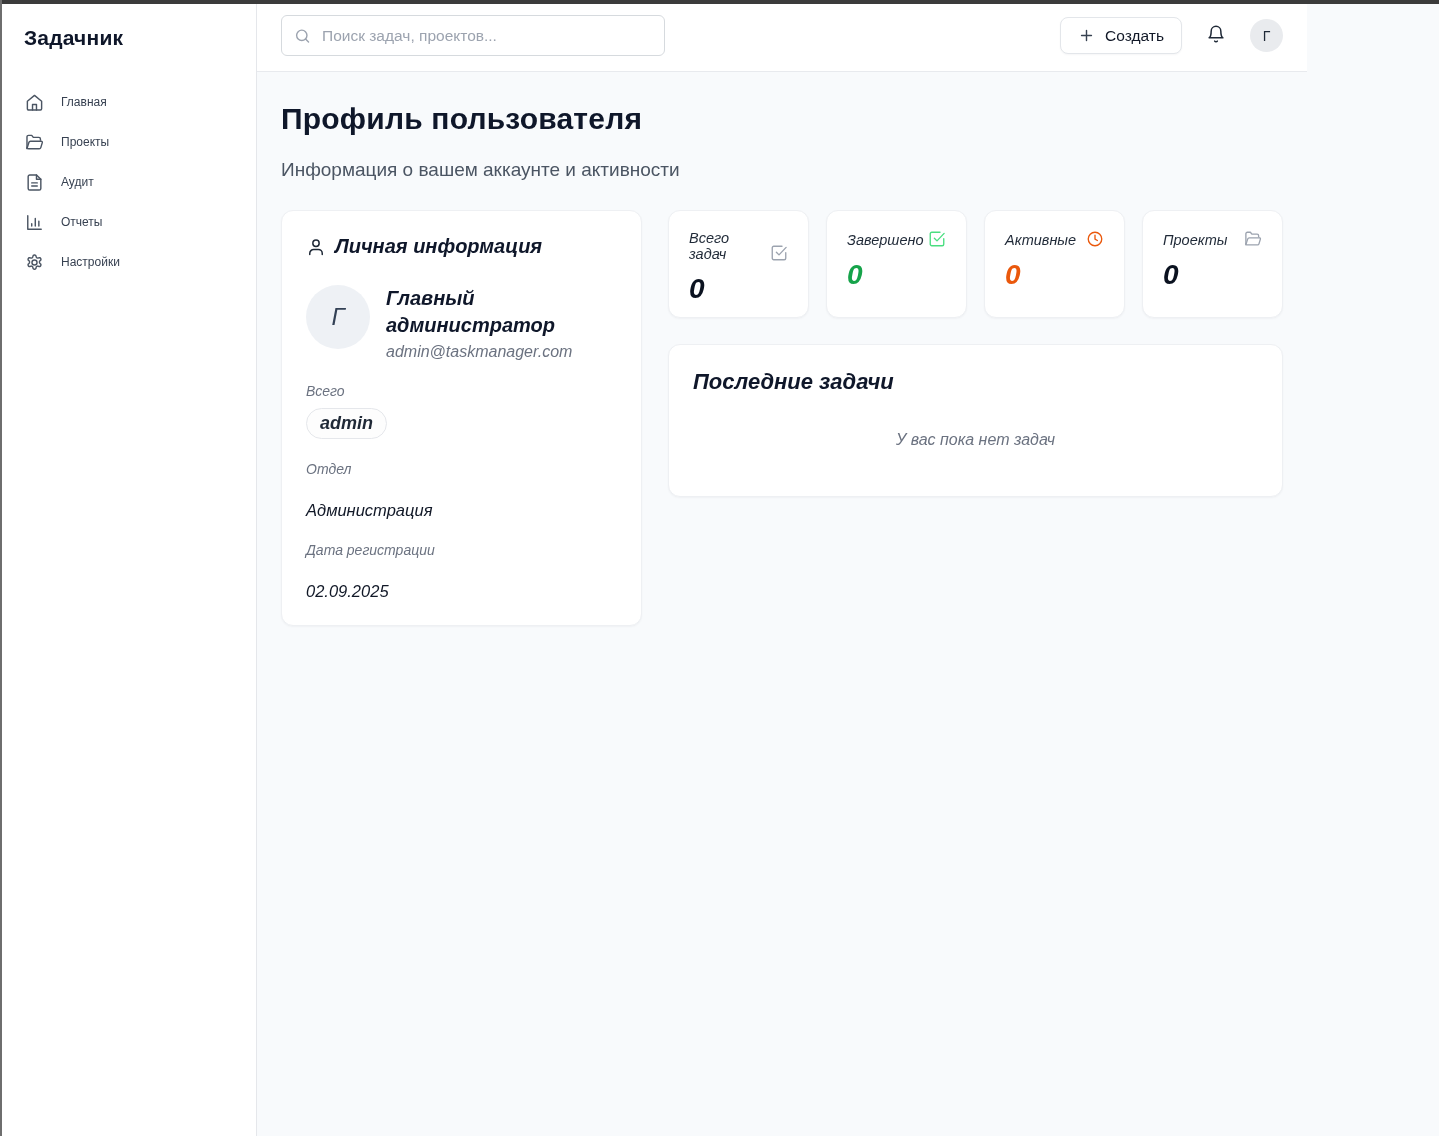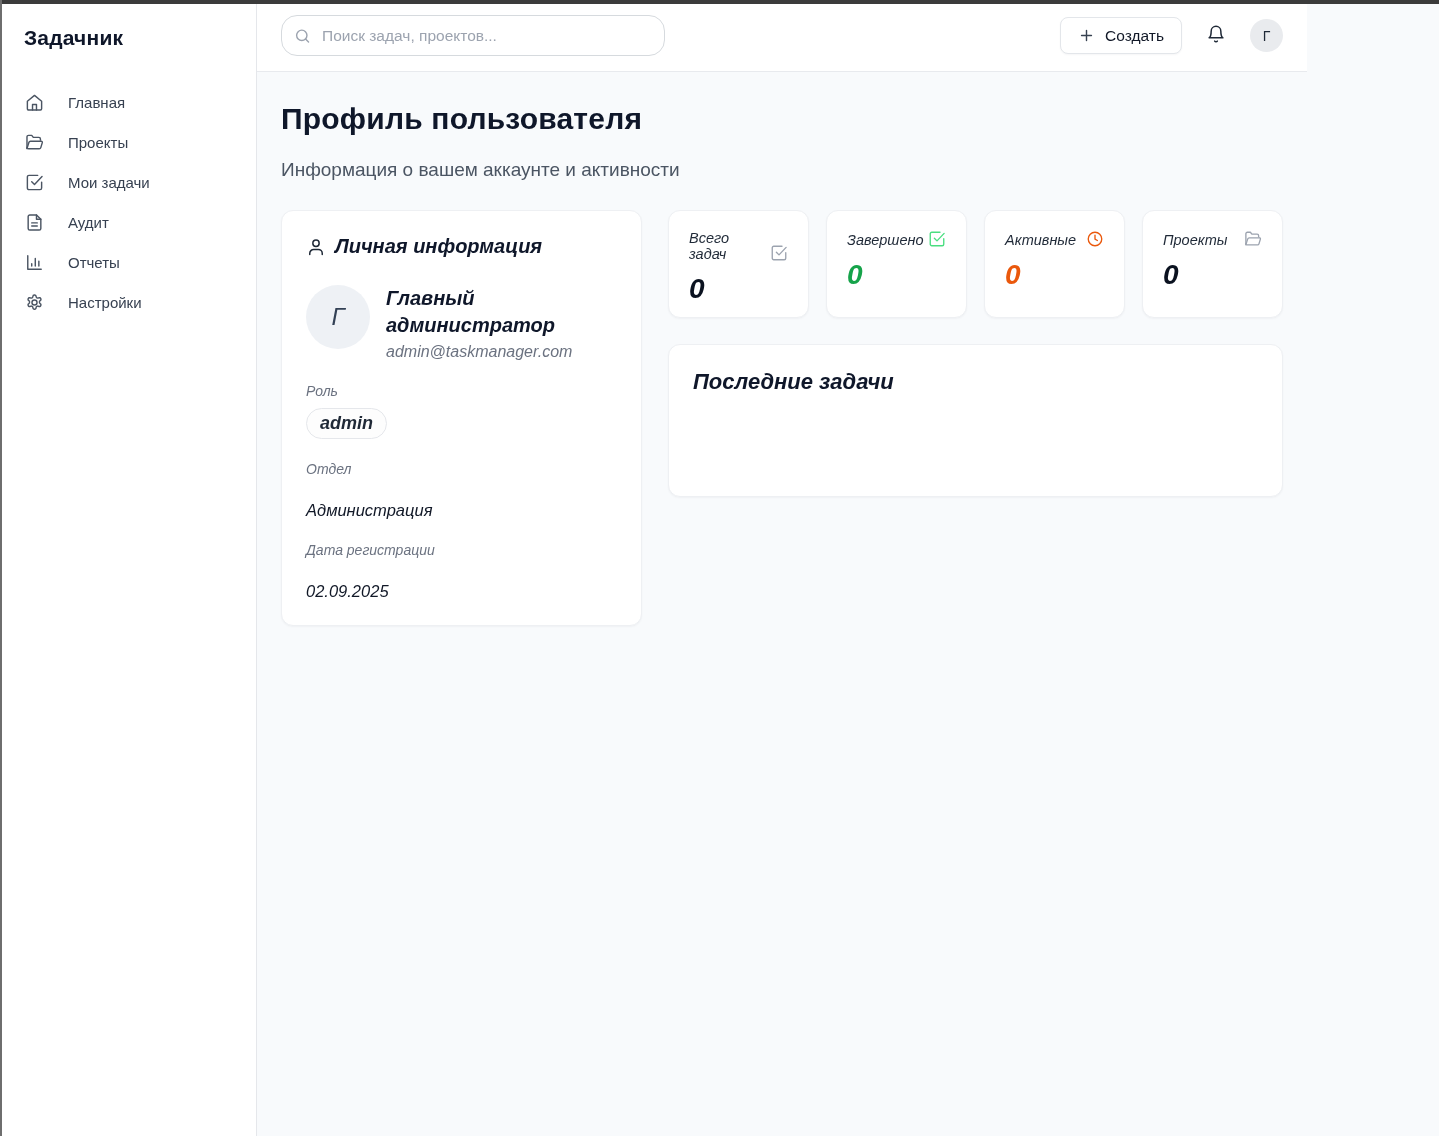--- a/index.html
+++ b/index.html
@@ -14,38 +14,38 @@
   .app { display:flex; width:1307px; height:1136px; }
 
   
   .sidebar {
     width:257px; min-width:257px; background:#ffffff;
     border-right:1px solid #e5e7eb; padding:26px 16px 0 16px;
   }
   .logo { font-size:21px; font-weight:700; color:#0f172a; letter-spacing:.2px; padding:0 8px; margin-bottom:34px; }
   .nav { display:flex; flex-direction:column; gap:4px; }
   .nav-item {
-    display:flex; align-items:center; gap:24px; height:36px;
+    display:flex; align-items:center; gap:17px; height:36px;
     padding:0 8px; border-radius:8px; cursor:pointer; text-decoration:none;
-    color:#374151; font-size:15px;
+    color:#374151; font-size:12px;
   }
   .nav-icon { width:20px; height:20px; display:flex; align-items:center; justify-content:center; color:#4b5563; }
   .nav-icon svg { width:19px; height:19px; }
 
   
   .main { flex:1; display:flex; flex-direction:column; min-width:0; }
   .header {
     height:72px; min-height:72px; background:#ffffff; border-bottom:1px solid #e8eaee;
     display:flex; align-items:center; padding:0 24px;
   }
   .search-wrap { position:relative; width:384px; }
   .search-wrap .search-ic { position:absolute; left:13px; top:50%; transform:translateY(-50%); color:#9ca3af; display:flex; }
   .search-wrap svg { width:17px; height:17px; }
   .search-input {
-    width:100%; height:41px; border:1px solid #d6dade; border-radius:16px;
+    width:100%; height:41px; border:1px solid #d6dade; border-radius:6px;
     padding:0 32px 0 40px; font-size:15.5px; color:#111827; outline:none; background:#fff;
     font-family:"Liberation Sans","DejaVu Sans",sans-serif;
   }
   .search-input::placeholder { color:#9ca3af; }
   .header-right { margin-left:auto; display:flex; align-items:center; gap:22px; }
   .create-btn {
     display:flex; align-items:center; gap:10px; height:37px; padding:0 17px;
     background:#fff; border:1px solid #e3e6ea; border-radius:8px; cursor:pointer;
     font-size:15.5px; color:#111827; font-family:inherit;
     box-shadow:0 1px 2px rgba(16,24,40,.04);
@@ -185,28 +185,20 @@
           </span>
         <span>Главная</span>
       </a>
       <a class="nav-item">
         <span class="nav-icon">
             <svg viewBox="0 0 24 24">
               <use href="#i-folder-open"></use>
             </svg>
           </span>
         <span>Проекты</span>
-      </a>
-      <a class="nav-item">
-        <span class="nav-icon">
-            <svg viewBox="0 0 24 24">
-              <use href="#i-check-square"></use>
-            </svg>
-          </span>
-        <span>Мои задачи</span>
       </a>
       <a class="nav-item">
         <span class="nav-icon">
             <svg viewBox="0 0 24 24">
               <use href="#i-file-text"></use>
             </svg>
           </span>
         <span>Аудит</span>
       </a>
       <a class="nav-item">
@@ -272,21 +264,21 @@
               </span>
             <span>Личная информация</span>
           </h2>
           <div class="profile-identity">
             <div class="avatar-lg">Г</div>
             <div>
               <div class="profile-name">Главный администратор</div>
               <div class="profile-email">admin@taskmanager.com</div>
             </div>
           </div>
-          <div class="field-label">Роль</div>
+          <div class="field-label">Всего</div>
           <span class="role-badge">admin</span>
           <div class="field-label">Отдел</div>
           <div class="field-value">Администрация</div>
           <div class="field-label">Дата регистрации</div>
           <div class="field-value">02.09.2025</div>
         </section>
 
         <div>
           <div class="stats-row">
 
@@ -335,19 +327,20 @@
                     </svg>
                   </span>
               </div>
               <div class="stat-value dark">0</div>
             </section>
 
           </div>
 
           <section class="card tasks-card">
             <h2 class="tasks-title">Последние задачи</h2>
+            <div class="tasks-empty">У вас пока нет задач</div>
           </section>
         </div>
 
       </div>
     </main>
   </div>
 </div>
 
 </body></html>

